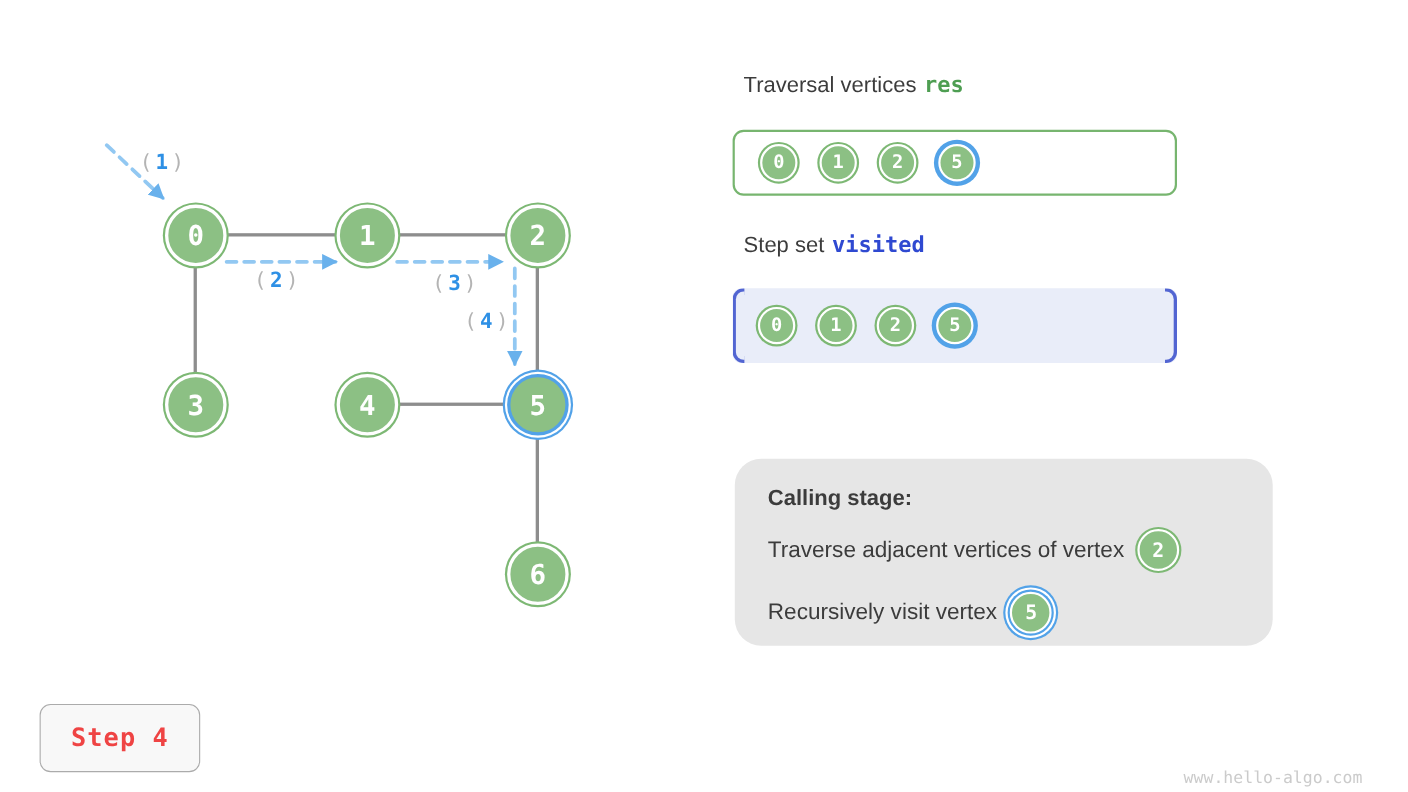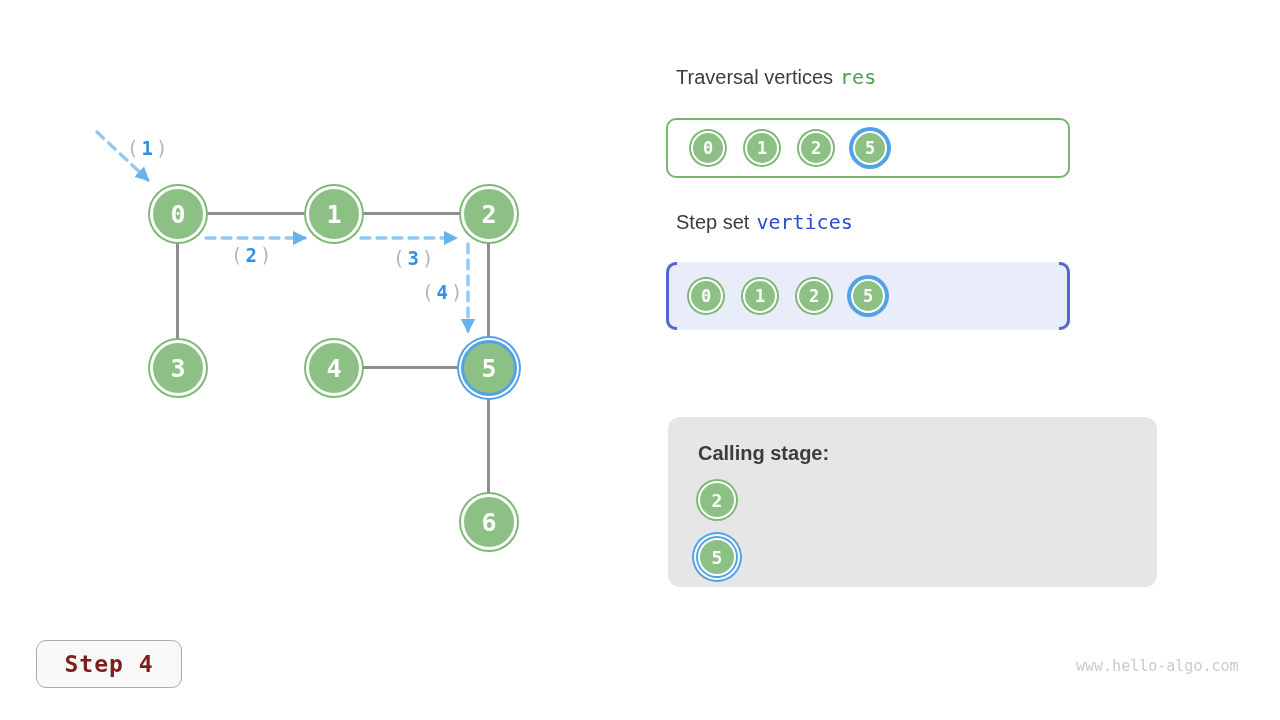--- a/index.html
+++ b/index.html
@@ -28,21 +28,21 @@
 
   .alabel {
     position:absolute; z-index:4; font-family:"DejaVu Sans Mono", monospace;
     font-size:19px; letter-spacing:3px; white-space:nowrap;
   }
   .alabel .paren { color:#b4b4b4; }
   .alabel .anum  { color:#2e90e5; font-weight:bold; }
 
   
   .ptitle { position:absolute; font-size:20px; color:#3c3c3c; z-index:3; }
-  .code { font-family:"DejaVu Sans Mono", monospace; font-weight:normal; margin-left:7px; }
+  .code { font-family:"DejaVu Sans Mono", monospace; font-weight:bold; margin-left:7px; }
   .code.green  { color:#4e9e52; }
   .code.indigo { color:#2f49d1; }
 
   .seq-box {
     position:absolute; left:666px; top:118px; width:404px; height:60px;
     border:2px solid #77b56f; border-radius:10px; background:#fff;
     display:flex; align-items:center; gap:20px; padding-left:23px; box-sizing:border-box;
   }
   .vis-box {
     position:absolute; left:666px; top:262px; width:404px; height:68px;
@@ -58,43 +58,43 @@
   .snode {
     width:30px; height:30px; border-radius:50%; flex:0 0 auto;
     background:#8cc084; border:2px solid #ffffff; box-shadow:0 0 0 2px #7db874;
     display:flex; align-items:center; justify-content:center;
     color:#fff; font-family:"DejaVu Sans Mono", monospace; font-size:17px; font-weight:bold;
   }
   .snode.active { box-shadow:0 0 0 4px #52a2e8; }
 
   .call-box {
     position:absolute; left:668px; top:417px; width:489px; height:170px;
-    background:#e6e6e6; border-radius:12px; box-sizing:border-box;
+    background:#e6e6e6; border-radius:24px; box-sizing:border-box;
     padding:25px 0 0 30px; color:#3c3c3c; z-index:3;
   }
   .call-title { font-size:20px; font-weight:bold; }
   .call-line { display:flex; align-items:center; gap:12px; margin-top:13px; font-size:20.5px; height:44px; }
   .mnode {
     width:34px; height:34px; border-radius:50%; flex:0 0 auto;
     background:#8cc084; border:2px solid #ffffff; box-shadow:0 0 0 2px #7db874;
     display:flex; align-items:center; justify-content:center;
     color:#fff; font-family:"DejaVu Sans Mono", monospace; font-size:18px; font-weight:bold;
   }
   .mnode.active { box-shadow:0 0 0 2px #52a2e8, 0 0 0 4px #ffffff, 0 0 0 6px #52a2e8; }
 
   
   .step-badge {
-    position:absolute; left:36px; top:640px; width:146px; height:48px;
+    position:absolute; left:36px; top:640px; width:146px; height:62px;
     background:#f8f8f8; border:1.5px solid #ababab; border-radius:10px; box-sizing:border-box;
     display:flex; align-items:center; justify-content:center;
     font-family:"DejaVu Sans Mono", monospace; font-size:23px; font-weight:bold;
-    color:#7f1d1d; letter-spacing:1px;
+    color:#ef4444; letter-spacing:1px;
   }
   .watermark {
-    position:absolute; left:1076px; top:657px;
+    position:absolute; left:1076px; top:698px;
     font-family:"DejaVu Sans Mono", monospace; font-size:15px; color:#cbcbcb;
   }
 </style>
 </head>
 <body>
 
 <div class="canvas">
 
   <div class="edge h" style="left:178px; top:212px; width:156px;"></div>
   <div class="edge h" style="left:334px; top:212px; width:155px;"></div>
@@ -131,34 +131,36 @@
   <div class="gnode" style="left:461px; top:494px;">6</div>
 
   <div class="ptitle" style="left:676px; top:65px;"><span>Traversal vertices</span><span class="code green">res</span></div>
   <div class="seq-box">
     <div class="snode">0</div>
     <div class="snode">1</div>
     <div class="snode">2</div>
     <div class="snode active">5</div>
   </div>
 
-  <div class="ptitle" style="left:676px; top:210px;"><span>Step set</span><span class="code indigo">vertices</span></div>
+  <div class="ptitle" style="left:676px; top:210px;"><span>Step set</span><span class="code indigo">visited</span></div>
   <div class="vis-box">
     <div class="snode">0</div>
     <div class="snode">1</div>
     <div class="snode">2</div>
     <div class="snode active">5</div>
   </div>
 
   <div class="call-box">
     <div class="call-title">Calling stage:</div>
     <div class="call-line">
+      <span>Traverse adjacent vertices of vertex</span>
       <div class="mnode">2</div>
     </div>
     <div class="call-line">
+      <span>Recursively visit vertex</span>
       <div class="mnode active">5</div>
     </div>
   </div>
 
   <div class="step-badge">Step 4</div>
   <div class="watermark">www.hello-algo.com</div>
 
 </div>
 
 </body></html>

